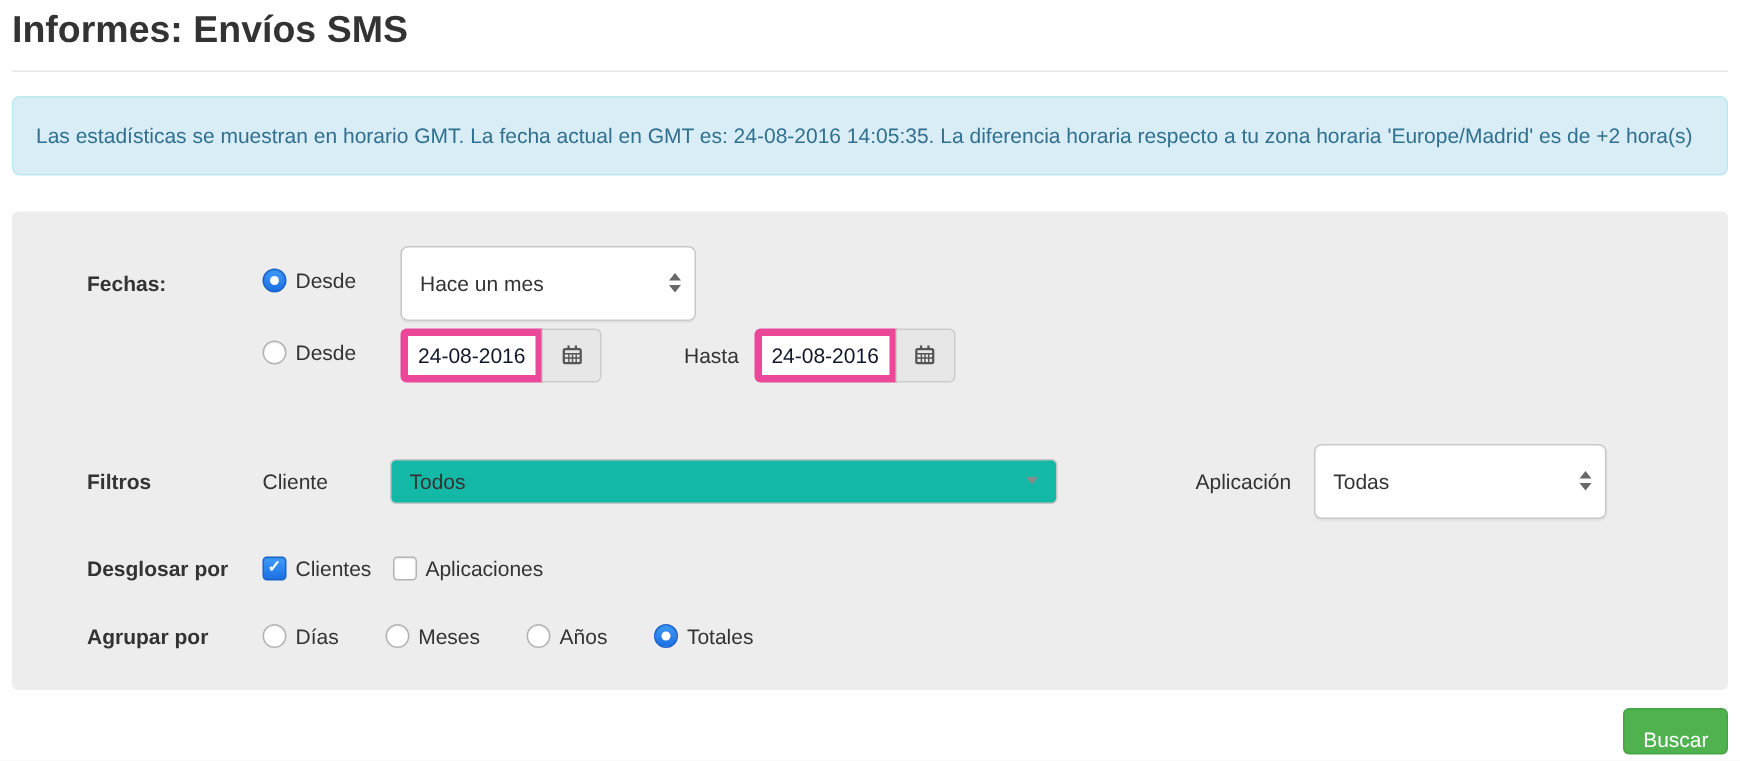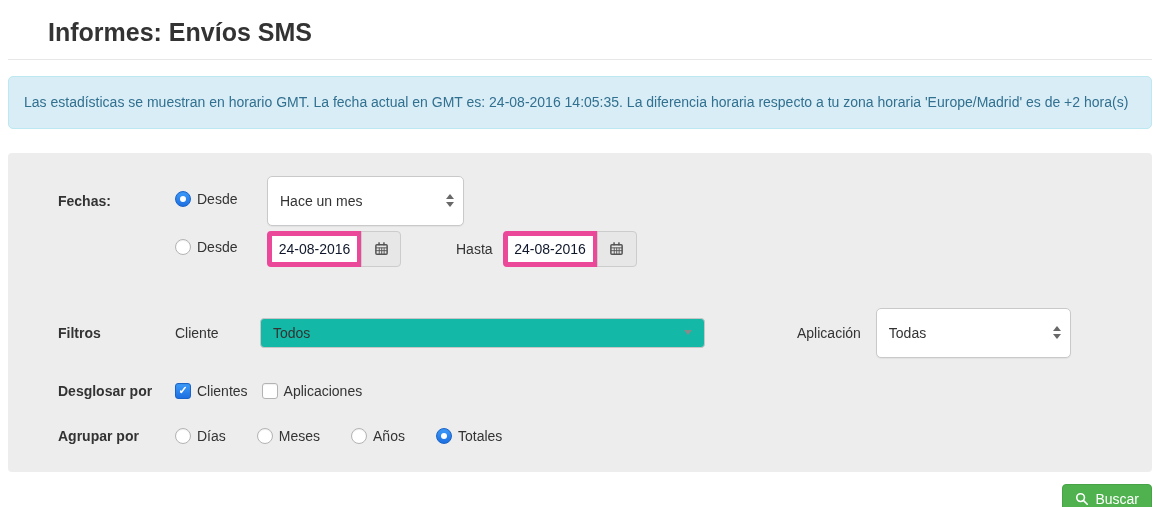--- a/index.html
+++ b/index.html
@@ -1,20 +1,20 @@
 <!DOCTYPE html>
 <html><head>
 <meta charset="utf-8">
 <style>
   * { box-sizing: border-box; margin: 0; padding: 0; }
   html, body { width: 1160px; height: 507px; overflow: hidden; background: #fff;
     font-family: "Liberation Sans", sans-serif; }
   .page { padding: 0 8px; }
 
-  .page-title { font-size: 25px; font-weight: bold; color: #333; padding-top: 18px; margin-left: 40px; }
+  .page-title { font-size: 25px; font-weight: bold; color: #333; padding-top: 6px; }
   .title-rule { border: none; border-top: 1px solid #e7e7e7; margin: 12px 0 16px; }
 
   .alert-info { background: #d9edf7; border: 1px solid #bce8f1; color: #31708f;
     border-radius: 5px; padding: 14px 15px; font-size: 14px; line-height: 1.62;
     margin-bottom: 24px; }
 
   .panel { background: #ededed; border-radius: 4px; padding: 23px 40px 26px 50px; }
 
   .form-row { display: flex; align-items: center; font-size: 14px; color: #333; }
   .form-label { width: 117px; font-weight: bold; flex-shrink: 0; }
@@ -69,21 +69,21 @@
   .aplicacion-label { margin-left: 92px; margin-right: 15px; }
   .app-select { width: 195px; }
   .preset-select { width: 197px; }
   .check-item { margin-right: 14px; }
   .radio-item { margin-right: 31px; align-items: center; }
 
   .actions { display: flex; justify-content: flex-end; padding: 12px 0; }
   .btn-success { display: inline-flex; align-items: center; gap: 6px;
     background: #4fb24f; border: 1px solid #46a346; border-radius: 4px;
     color: #fff; font-size: 14px; padding: 6px 12px; height: 31px; cursor: pointer;
-    font-family: "Liberation Sans", sans-serif; }
+    font-family: "Liberation Sans", sans-serif; flex-direction: column; }
 </style>
 </head>
 <body>
 
 <div class="page">
 
   <h1 class="page-title">Informes: Envíos SMS</h1>
   <hr class="title-rule">
 
   <div class="alert-info">

